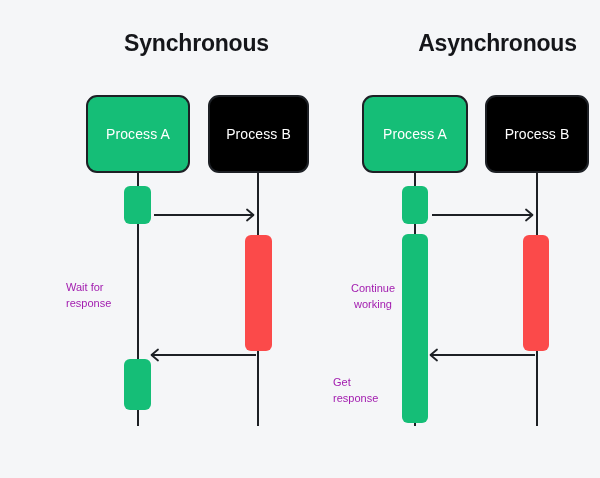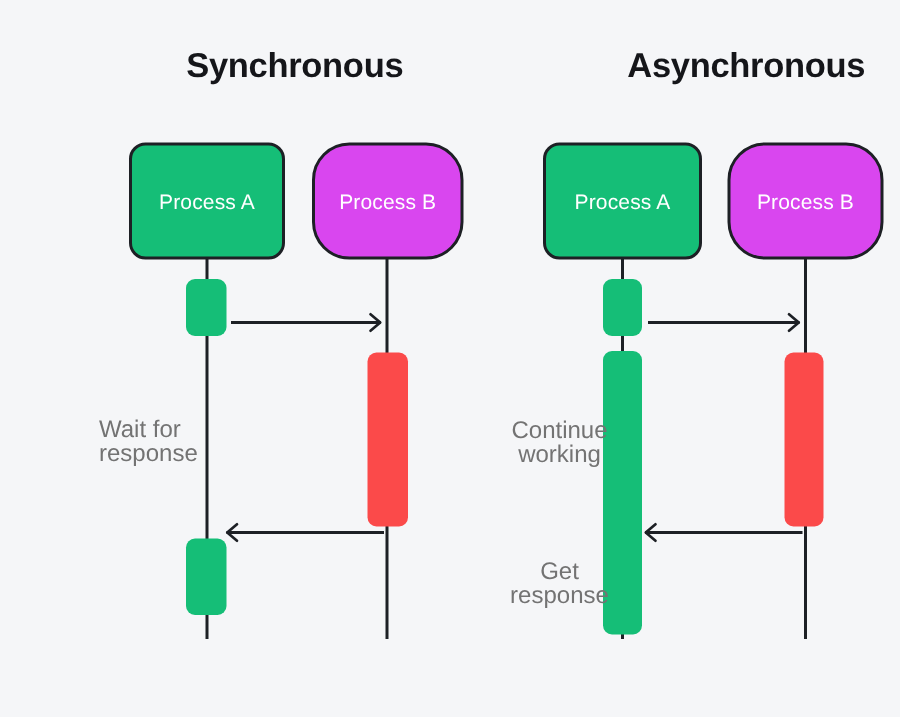--- a/index.html
+++ b/index.html
@@ -27,38 +27,38 @@
     box-sizing:border-box;
     display:flex;
     align-items:center;
     justify-content:center;
     color:#ffffff;
     font-size:14px;
     font-weight:400;
     letter-spacing:0.1px;
   }
   .pbox.green{background:#15be77;}
-  .pbox.red{background:#d946ef;border-radius:25px;}
+  .pbox.red{background:#000000;}
   .lifeline{
     position:absolute;
     width:2px;
     background:#1d2025;
   }
   .actbar{
     position:absolute;
     border-radius:6px;
     box-sizing:border-box;
   }
   .actbar.green{background:#15be77;}
   .actbar.red{background:#fb4a4a;}
   .note{
     position:absolute;
-    font-size:16px;
+    font-size:11px;
     line-height:16px;
-    color:#737373;
+    color:#a21caf;
     white-space:pre-line;
   }
   .msg{position:absolute;height:14px;}
   .msg .shaft{
     position:absolute;
     left:0;right:0;
     top:6px;
     height:1.8px;
     background:#1d2025;
   }
@@ -150,21 +150,21 @@
       <div class="shaft"></div>
       <div class="head" style="left:-1px;">
         <svg width="10" height="14" viewBox="0 0 10 14">
           <polyline points="8,1.5 1.5,7 8,12.5" fill="none" stroke="#1d2025" stroke-width="1.8" stroke-linecap="round" stroke-linejoin="round"></polyline>
         </svg>
       </div>
     </div>
 
     <div class="note" style="left:289px;top:280px;width:80px;text-align:center;">Continue
 working</div>
-    <div class="note" style="left:289px;top:374px;width:80px;text-align:center;">Get
+    <div class="note" style="left:289px;top:374px;width:80px;">Get
 response</div>
   </div>
 
   <div id="logo">
     <svg width="22" height="28" viewBox="0 0 22 28">
       <path d="M3 1 H12 A9 9 0 0 1 12 19 H3 Z" fill="#7d7f84"></path>
       <path d="M3 1 L3 27 L19 27 Z" fill="#101114"></path>
       <rect x="2" y="1" width="2.2" height="26" fill="#101114"></rect>
     </svg>
   </div>

